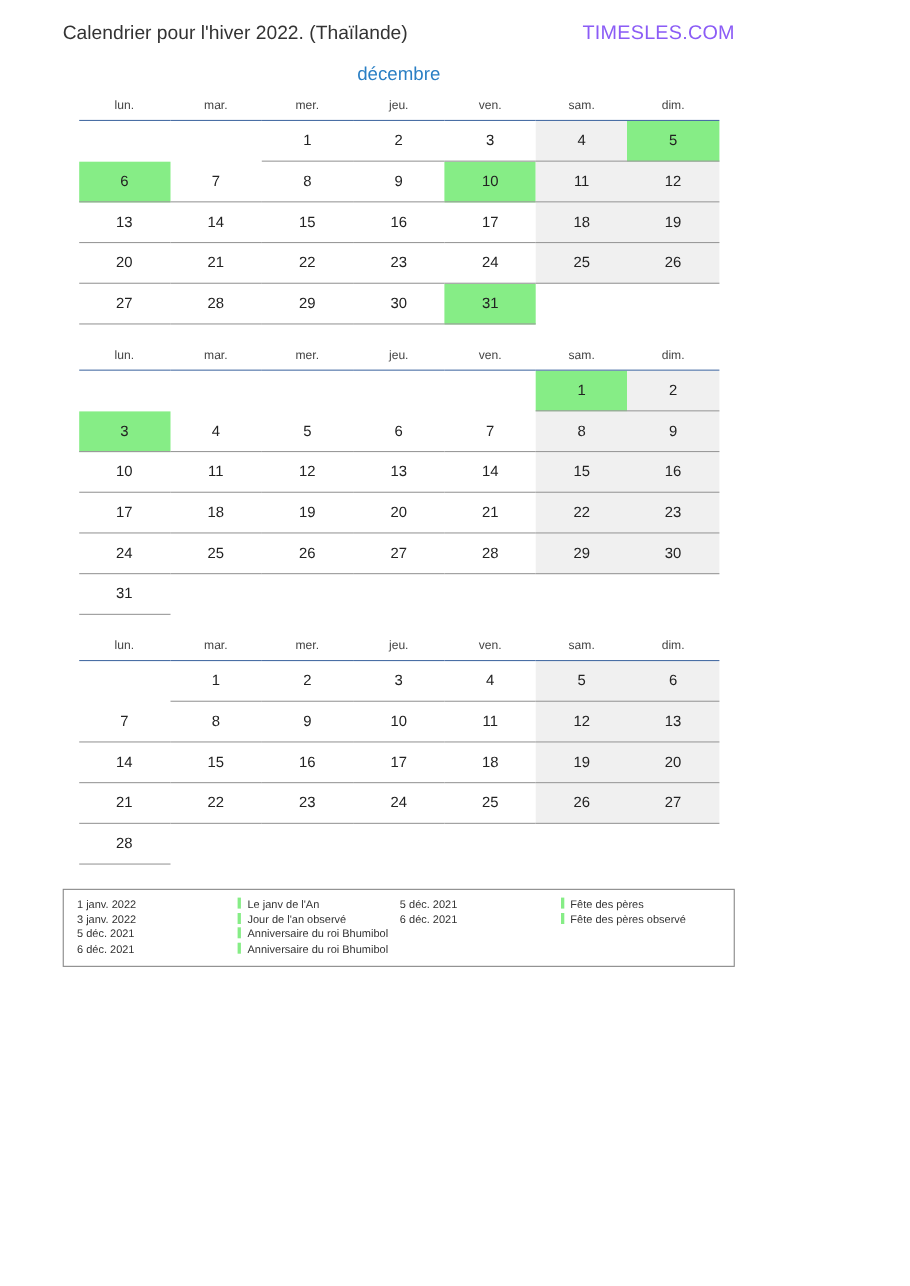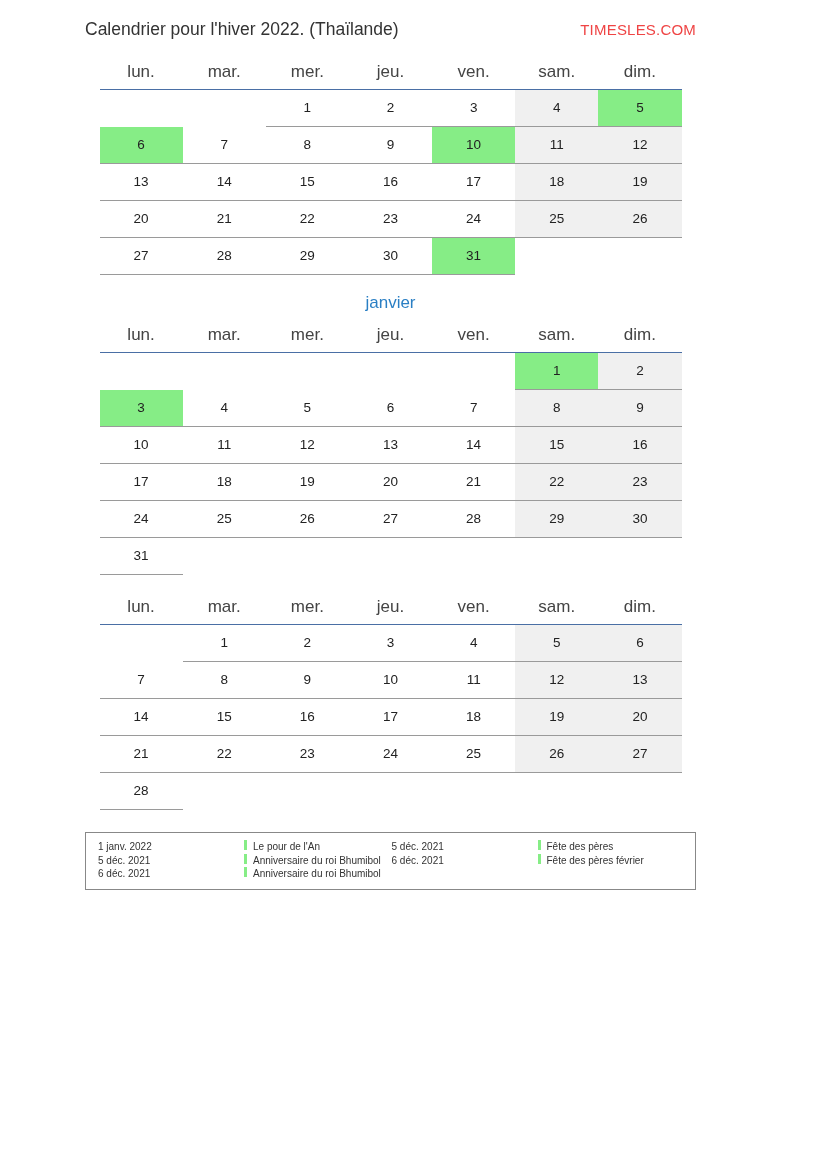--- a/index.html
+++ b/index.html
@@ -13,57 +13,56 @@
     height: 1169px;
     font-family: "Liberation Sans", sans-serif;
     color: #333333;
     position: relative;
   }
   .page {
     width: 725px;
     height: 1169px;
     padding: 0;
     position: relative;
-    margin-left: 28px;
   }
   .header {
     display: flex;
     align-items: baseline;
     justify-content: space-between;
     padding: 19px 57px 0 57px;
   }
   .page-title {
     font-size: 17.5px;
     color: #333333;
     font-weight: normal;
     margin: 0;
   }
   .brand {
-    font-size: 15px;
-    color: #ef4444;
+    font-size: 18px;
+    color: #8b5cf6;
     letter-spacing: 0.2px;
   }
   .month-block {
     margin-top: 18px;
   }
   .month-name {
     text-align: center;
     color: #2a7fc4;
     font-size: 17px;
     margin: 0 0 8px 0;
     font-weight: normal;
   }
   table.cal {
     border-collapse: collapse;
     margin: 0 auto;
     width: 582px;
     table-layout: fixed;
   }
   table.cal th {
-    font-size: 17px;
+    font-size: 11px;
     font-weight: normal;
     color: #444444;
     padding: 4px 0 7px 0;
     text-align: center;
     border-bottom: 1.5px solid #4a6fa5;
     width: 83px;
   }
   table.cal td {
     height: 36px;
     text-align: center;
@@ -124,20 +123,21 @@
 
 <div class="page">
 
   <div class="header">
     <h1 class="page-title">Calendrier pour l'hiver 2022. (Thaïlande)</h1>
     <span class="brand">TIMESLES.COM</span>
   </div>
 
   <div id="months-container">
       <div class="month-block">
+        <h2 class="month-name">décembre</h2>
         <table class="cal">
           <thead>
             <tr>
               <th>lun.</th>
               <th>mar.</th>
               <th>mer.</th>
               <th>jeu.</th>
               <th>ven.</th>
               <th>sam.</th>
               <th>dim.</th>
@@ -248,21 +248,20 @@
               <td class="day holiday">
                 <span class="inner">31</span>
               </td>
               <td class="empty"></td>
               <td class="empty"></td>
             </tr>
           </tbody>
         </table>
       </div>
       <div class="month-block">
-        <h2 class="month-name">janvier</h2>
         <table class="cal">
           <thead>
             <tr>
               <th>lun.</th>
               <th>mar.</th>
               <th>mer.</th>
               <th>jeu.</th>
               <th>ven.</th>
               <th>sam.</th>
               <th>dim.</th>
@@ -506,21 +505,26 @@
           </tbody>
         </table>
       </div>
     </div>
 
   <div class="legend">
     <div class="legend-col" id="legend-left">
         <div class="legend-row">
           <span class="legend-date">1 janv. 2022</span>
           <span class="legend-bar"></span>
-          <span class="legend-label">Le pour de l'An</span>
+          <span class="legend-label">Le janv de l'An</span>
+        </div>
+        <div class="legend-row">
+          <span class="legend-date">3 janv. 2022</span>
+          <span class="legend-bar"></span>
+          <span class="legend-label">Jour de l'an observé</span>
         </div>
         <div class="legend-row">
           <span class="legend-date">5 déc. 2021</span>
           <span class="legend-bar"></span>
           <span class="legend-label">Anniversaire du roi Bhumibol</span>
         </div>
         <div class="legend-row">
           <span class="legend-date">6 déc. 2021</span>
           <span class="legend-bar"></span>
           <span class="legend-label">Anniversaire du roi Bhumibol</span>
@@ -528,18 +532,18 @@
       </div>
     <div class="legend-col" id="legend-right">
         <div class="legend-row">
           <span class="legend-date">5 déc. 2021</span>
           <span class="legend-bar"></span>
           <span class="legend-label">Fête des pères</span>
         </div>
         <div class="legend-row">
           <span class="legend-date">6 déc. 2021</span>
           <span class="legend-bar"></span>
-          <span class="legend-label">Fête des pères février</span>
+          <span class="legend-label">Fête des pères observé</span>
         </div>
       </div>
   </div>
 
 </div>
 
 </body></html>

